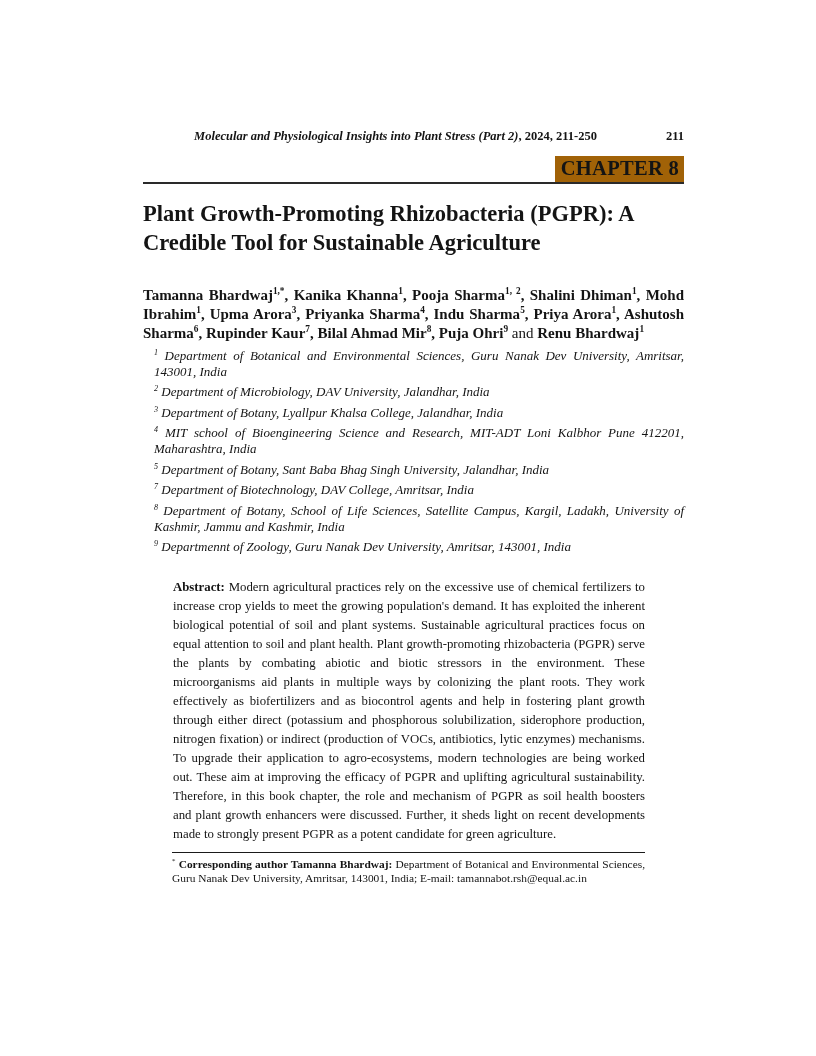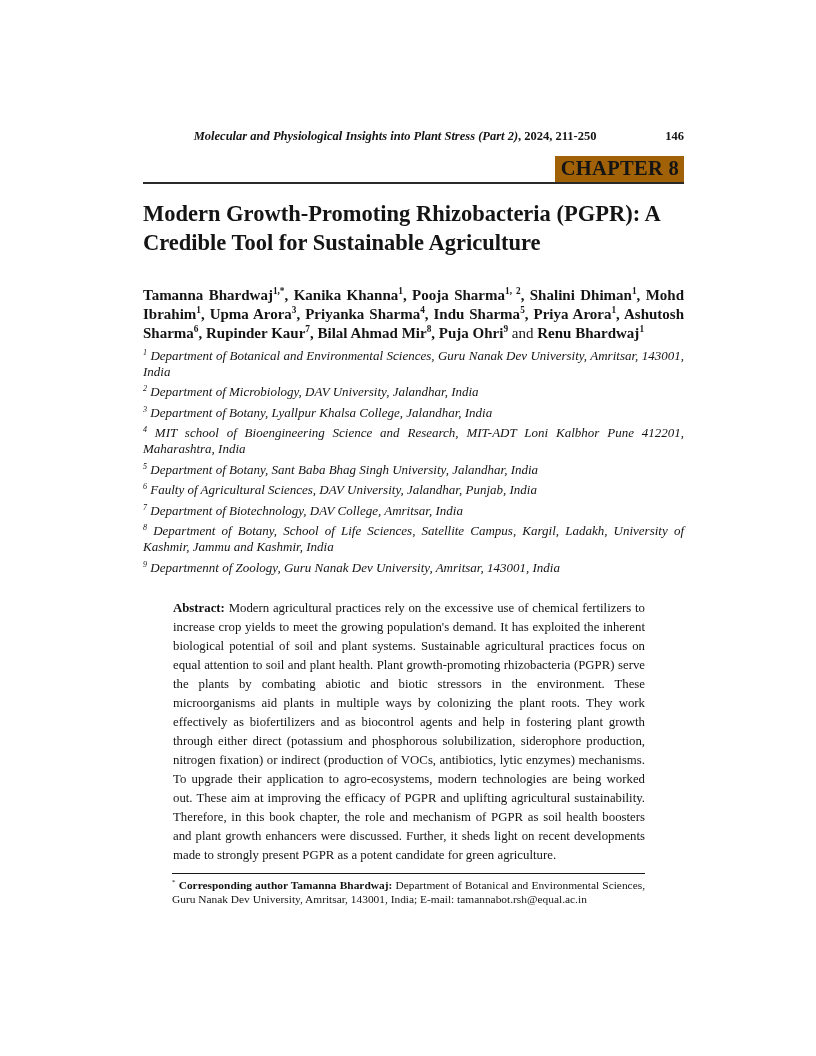--- a/index.html
+++ b/index.html
@@ -65,20 +65,21 @@
   }
 
   
   .affiliation-list { margin-top: 4px; }
   .affiliation {
     font-style: italic;
     font-size: 13px;
     line-height: 16px;
     text-align: justify;
     margin-top: 4.5px;
+    margin-left: 11px;
   }
 
   
   .abstract {
     margin: 23px 39px 0 30px;
     font-size: 12.8px;
     line-height: 19px;
     text-align: justify;
   }
   .abstract-label { font-weight: bold; }
@@ -107,38 +108,37 @@
 </style>
 </head>
 <body>
 
 <div class="sheet">
 
   <header class="running-head">
     <div class="rh-center">
       <span class="rh-title">Molecular and Physiological Insights into Plant Stress (Part 2)</span><span class="rh-info">, 2024, 211-250</span>
     </div>
-    <span class="rh-page">146</span>
+    <span class="rh-page">211</span>
   </header>
 
   <div class="chapter-row">
     <span class="chapter-label">CHAPTER 8</span>
   </div>
 
-  <h1 class="title">Modern Growth-Promoting Rhizobacteria (PGPR): A Credible Tool for Sustainable Agriculture</h1>
+  <h1 class="title">Plant Growth-Promoting Rhizobacteria (PGPR): A Credible Tool for Sustainable Agriculture</h1>
 
   <p class="authors"><span>Tamanna Bhardwaj</span><sup>1,*</sup>, <span>Kanika Khanna</span><sup>1</sup>, <span>Pooja Sharma</span><sup>1, 2</sup>, <span>Shalini Dhiman</span><sup>1</sup>, <span>Mohd Ibrahim</span><sup>1</sup>, <span>Upma Arora</span><sup>3</sup>, <span>Priyanka Sharma</span><sup>4</sup>, <span>Indu Sharma</span><sup>5</sup>, <span>Priya Arora</span><sup>1</sup>, <span>Ashutosh Sharma</span><sup>6</sup>, <span>Rupinder Kaur</span><sup>7</sup>, <span>Bilal Ahmad Mir</span><sup>8</sup>, <span>Puja Ohri</span><sup>9</sup><span class="conj"> and </span><span>Renu Bhardwaj</span><sup>1</sup></p>
 
   <div class="affiliation-list">
       <p class="affiliation"><sup>1</sup> Department of Botanical and Environmental Sciences, Guru Nanak Dev University, Amritsar, 143001, India</p>
       <p class="affiliation"><sup>2</sup> Department of Microbiology, DAV University, Jalandhar, India</p>
       <p class="affiliation"><sup>3</sup> Department of Botany, Lyallpur Khalsa College, Jalandhar, India</p>
       <p class="affiliation"><sup>4</sup> MIT school of Bioengineering Science and Research, MIT-ADT Loni Kalbhor Pune 412201, Maharashtra, India</p>
       <p class="affiliation"><sup>5</sup> Department of Botany, Sant Baba Bhag Singh University, Jalandhar, India</p>
-      <p class="affiliation"><sup>6</sup> Faulty of Agricultural Sciences, DAV University, Jalandhar, Punjab, India</p>
       <p class="affiliation"><sup>7</sup> Department of Biotechnology, DAV College, Amritsar, India</p>
       <p class="affiliation"><sup>8</sup> Department of Botany, School of Life Sciences, Satellite Campus, Kargil, Ladakh, University of Kashmir, Jammu and Kashmir, India</p>
       <p class="affiliation"><sup>9</sup> Departmennt of Zoology, Guru Nanak Dev University, Amritsar, 143001, India</p>
     </div>
 
   <div class="abstract">
     <span class="abstract-label">Abstract:</span><span> Modern agricultural practices rely on the excessive use of chemical fertilizers to increase crop yields to meet the growing population's demand. It has exploited the inherent biological potential of soil and plant systems. Sustainable agricultural practices focus on equal attention to soil and plant health. Plant growth-promoting rhizobacteria (PGPR) serve the plants by combating abiotic and biotic stressors in the environment. These microorganisms aid plants in multiple ways by colonizing the plant roots. They work effectively as biofertilizers and as biocontrol agents and help in fostering plant growth through either direct (potassium and phosphorous solubilization, siderophore production, nitrogen fixation) or indirect (production of VOCs, antibiotics, lytic enzymes) mechanisms. To upgrade their application to agro-ecosystems, modern technologies are being worked out. These aim at improving the efficacy of PGPR and uplifting agricultural sustainability. Therefore, in this book chapter, the role and mechanism of PGPR as soil health boosters and plant growth enhancers were discussed. Further, it sheds light on recent developments made to strongly present PGPR as a potent candidate for green agriculture.</span>
   </div>
 
   <div class="footnote">

